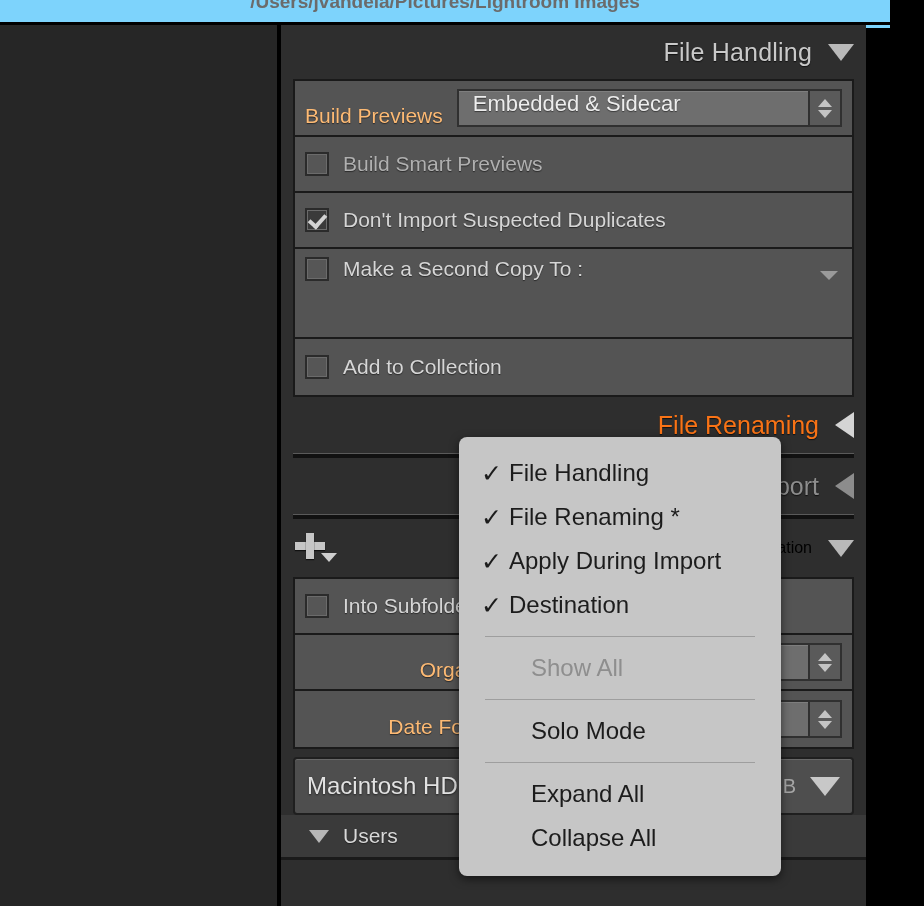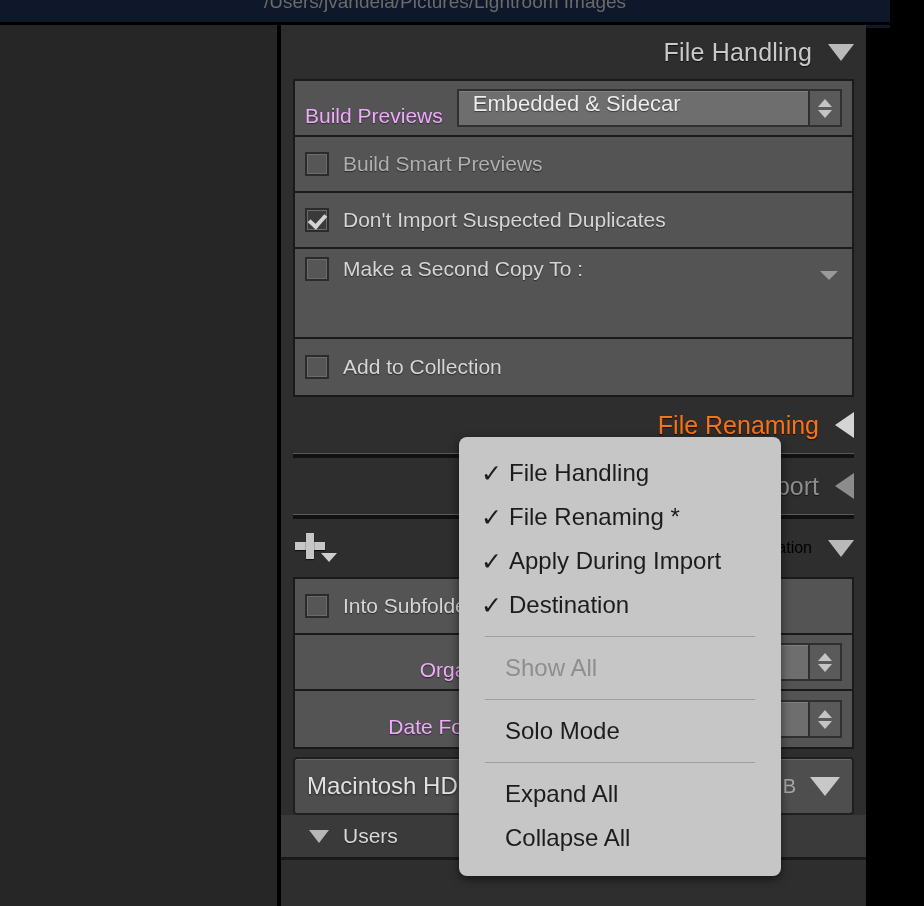--- a/index.html
+++ b/index.html
@@ -11,22 +11,23 @@
   }
   #app {
     position: relative;
     width: 924px; height: 906px;
     background: #000;
   }
 
   
   .topstrip {
     position: absolute; left: 0; top: 0; width: 890px; height: 28px;
-    background: #0f172a;
+    background: #7dd3fc;
     overflow: hidden;
+    font-weight: bold;
   }
   .topstrip-path {
     position: absolute; left: 0; top: -9px; width: 890px;
     text-align: center;
     font-size: 19px;
     color: #6b6b6b;
     white-space: nowrap;
   }
   .topstrip-sep {
     position: absolute; left: 0; top: 22px; width: 890px; height: 3px;
@@ -95,21 +96,21 @@
     padding: 0 10px;
     box-sizing: border-box;
   }
   .row:last-child { border-bottom: none; }
   .row.tall { min-height: 90px; display: block; padding-top: 8px; }
 
   .lbl-right {
     flex: 0 0 auto;
     text-align: right;
     font-size: 21px;
-    color: #f0abfc;
+    color: #fdba74;
     padding-right: 14px;
     text-shadow: 0 1px 1px #2a2a2a;
     margin-top: 15px;
   }
   .lbl {
     font-size: 21px;
     color: #d6d6d6;
     text-shadow: 0 1px 1px #2a2a2a;
   }
   .lbl.dim { color: #b0b0b0; }
@@ -303,21 +304,21 @@
     white-space: nowrap;
   }
   .mi.disabled { color: #8e8e8e; }
   .mi .chk {
     width: 28px;
     font-size: 25px;
     color: #1c1c1c;
     flex: 0 0 auto;
   }
   .mi .mlabel { flex: 1 1 auto; }
-  .mi.indent { padding-left: 46px; }
+  .mi.indent { padding-left: 72px; }
   .m-sep {
     height: 1px;
     background: #9e9e9e;
     margin: 9px 26px 9px 26px;
   }
 </style>
 </head>
 <body>
 
 <div id="app">

